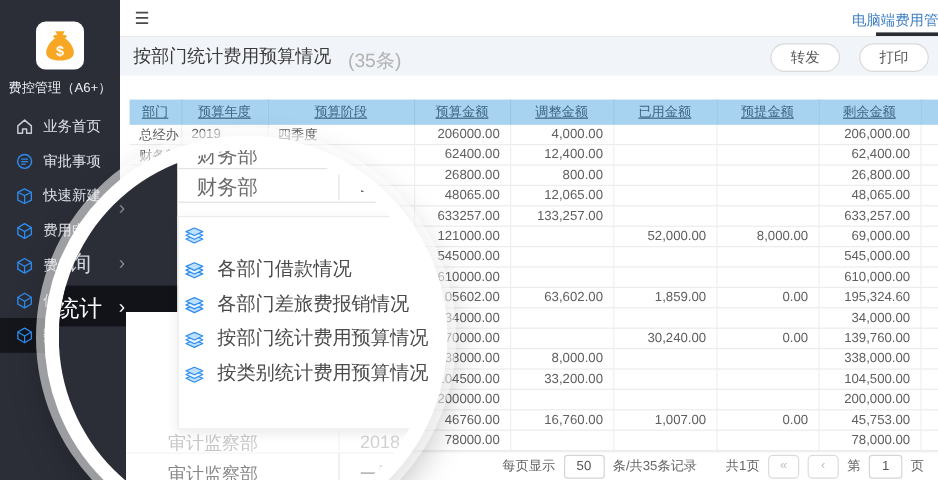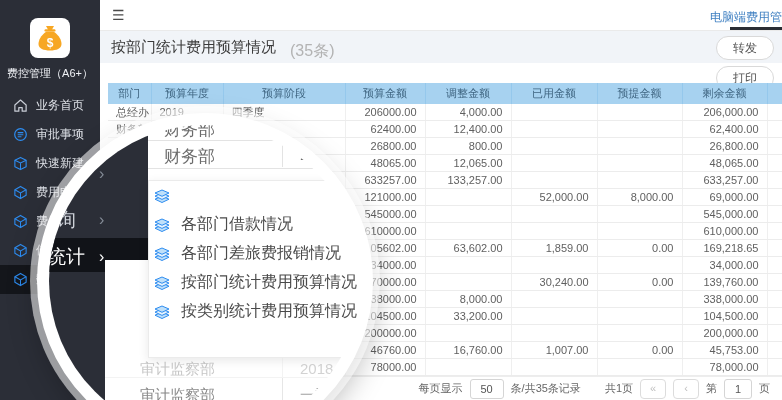--- a/index.html
+++ b/index.html
@@ -19,27 +19,27 @@
   .topbar{position:absolute;left:100px;top:0;width:682px;height:30px;background:#fff;border-bottom:1px solid #eaeaea;z-index:2;}
   .hamburger{position:absolute;left:12px;top:7px;font-size:14px;color:#4a4a4a;cursor:pointer;}
   .greeting{position:absolute;left:35px;top:9px;font-size:12px;color:#3c3c3c;}
   .right-tab{position:absolute;right:0;top:9px;font-size:12px;color:#3e7fc1;white-space:nowrap;cursor:pointer;}
   .tab-underline{position:absolute;right:0;top:27px;width:52px;height:3px;background:#2a2d34;}
 
   
   .band{position:absolute;left:100px;top:31px;width:682px;height:32px;background:#f1f4f8;z-index:2;}
   .page-title{position:absolute;left:11px;top:7px;font-size:15px;color:#3a3a3a;}
   .page-count{position:absolute;left:190px;top:10px;font-size:16px;color:#b3b3b3;}
-  .band-btns{position:absolute;right:8px;top:5px;display:flex;gap:6px;flex-direction:column;}
+  .band-btns{position:absolute;right:8px;top:5px;display:flex;gap:16px;}
   .pill-btn{height:22px;padding:0 16px;border:1px solid #d9d9d9;border-radius:12px;background:#fff;font-size:12px;color:#555;display:flex;align-items:center;cursor:pointer;}
 
   
   .table-wrap{position:absolute;left:108px;top:83px;z-index:2;}
   table.grid{border-collapse:collapse;table-layout:fixed;width:674px;font-size:11px;}
-  table.grid th{height:21px;background:#a7d2f0;color:#3f6581;font-weight:normal;border-right:1px solid #95c8ec;padding:0;text-align:center;}
+  table.grid th{height:21px;background:#a7d2f0;color:#3f6581;font-weight:normal;border-right:1px solid #95c8ec;padding:0;text-align:center;text-decoration:underline;}
   table.grid th:last-child{border-right:none;}
   table.grid td{height:16px;border-bottom:1px solid #ececec;border-right:1px solid #efefef;color:#5f5f5f;padding:0 8px;white-space:nowrap;overflow:hidden;}
   table.grid td:last-child{border-right:none;}
   td.num{text-align:right;}
   td.txt{text-align:left;padding:0 4px;}
 
   
   .pagebar{position:absolute;left:100px;top:376px;width:682px;height:24px;background:#fff;border-top:1px solid #ededed;z-index:2;display:flex;align-items:center;justify-content:flex-end;padding-right:12px;box-sizing:border-box;gap:7px;font-size:11px;color:#666;}
   .pg-box{width:32px;height:18px;border:1px solid #d5d5d5;border-radius:3px;text-align:center;line-height:18px;background:#fff;color:#555;}
   .pg-nav{width:24px;height:18px;border:1px solid #dcdcdc;border-radius:4px;text-align:center;line-height:17px;color:#c0c0c0;background:#fff;cursor:pointer;}
@@ -276,21 +276,21 @@
             <td></td>
           </tr>
           <tr>
             <td class="txt"></td>
             <td class="txt"></td>
             <td class="txt"></td>
             <td class="num">105602.00</td>
             <td class="num">63,602.00</td>
             <td class="num">1,859.00</td>
             <td class="num">0.00</td>
-            <td class="num">169,218.65</td>
+            <td class="num">195,324.60</td>
             <td></td>
           </tr>
           <tr>
             <td class="txt"></td>
             <td class="txt"></td>
             <td class="txt"></td>
             <td class="num">34000.00</td>
             <td class="num"></td>
             <td class="num"></td>
             <td class="num"></td>

